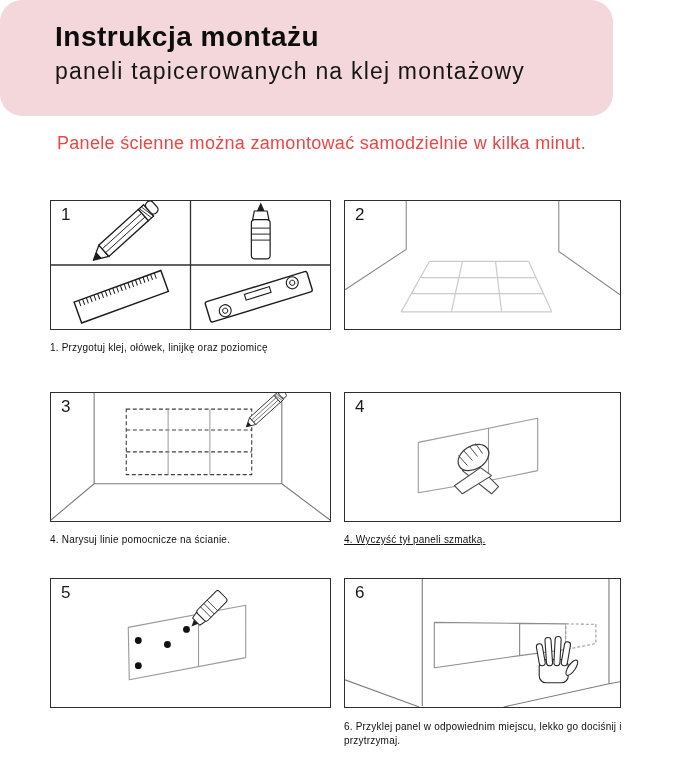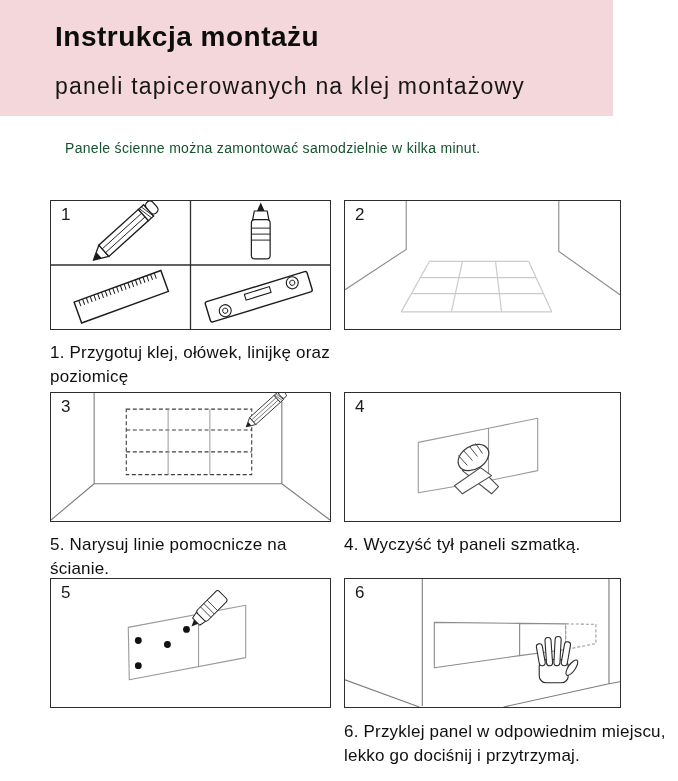--- a/index.html
+++ b/index.html
@@ -1,33 +1,33 @@
 <!DOCTYPE html>
 <html><head>
 <meta charset="utf-8">
 <style>
   html,body{margin:0;padding:0;background:#ffffff;}
   body{width:678px;height:781px;position:relative;font-family:"Liberation Sans",sans-serif;color:#111;}
   .page{position:absolute;inset:0;background:#fff;overflow:hidden;}
-  .header{position:absolute;left:0;top:0;width:613px;height:116px;background:#f3d7da;box-sizing:border-box;padding:22px 0 0 55px;}
+  .header{position:absolute;left:0;top:0;width:613px;height:116px;background:#f3d7da;box-sizing:border-box;padding:22px 0 0 55px;border-radius:22px;}
   .title{margin:0;font-size:28px;font-weight:bold;letter-spacing:.5px;color:#0d0d0d;line-height:1.1;}
-  .subtitle{font-size:23px;letter-spacing:1.2px;margin-top:20px;color:#161616;}
-  .intro{position:absolute;left:55px;top:129px;width:595px;font-size:14px;line-height:1.4;letter-spacing:.3px;margin:10px;color:#14532d;}
+  .subtitle{font-size:23px;letter-spacing:1.2px;margin-top:5px;color:#161616;}
+  .intro{position:absolute;left:55px;top:129px;width:595px;font-size:18px;line-height:1.4;letter-spacing:.3px;margin:2px;color:#ef4444;}
   figure.step{position:absolute;margin:0;}
   .frame{position:relative;border:1.6px solid #2e2e2e;background:#fff;box-sizing:border-box;}
   .w-left .frame{width:281px;height:130px;}
   .w-right .frame{width:277px;height:130px;}
   .frame svg.art{position:absolute;left:0;top:0;width:100%;height:100%;display:block;}
   .num{position:absolute;left:10px;top:4px;font-size:17px;color:#1a1a1a;z-index:2;}
-  figcaption{margin-top:11px;font-size:17px;line-height:1.42;letter-spacing:.2px;color:#101010;}
+  figcaption{margin-top:11px;font-size:10px;line-height:1.42;letter-spacing:.2px;color:#101010;}
   .s1{left:50px;top:200px;}  .s2{left:344px;top:200px;}
   .s3{left:50px;top:392px;}  .s4{left:344px;top:392px;}
   .s5{left:50px;top:578px;}  .s6{left:344px;top:578px;}
   .s1 figcaption{width:302px;} .s2 figcaption{width:300px;}
-  .s3 figcaption{width:300px;} .s4 figcaption{width:300px;}
+  .s3 figcaption{width:300px;} .s4 figcaption{width:300px;text-decoration:underline;}
   .s5 figcaption{width:288px;} .s6 figcaption{width:324px;margin-top:12px;}
 </style>
 </head>
 <body>
 
 <div class="page">
 
   <svg width="0" height="0" style="position:absolute" aria-hidden="true">
     <defs>
       <g id="pencil">
@@ -102,21 +102,21 @@
       <svg class="art" viewBox="0 0 278 127" preserveAspectRatio="none">
         <path d="M43,0 V90 M230,0 V90 M43,90 H230 M43,90 L0,126 M230,90 L278,126" fill="none" stroke="#7d7d7d" stroke-width="1.1"></path>
         <g>
           <rect x="75" y="16" width="125" height="65" fill="none" stroke="#3f3f3f" stroke-width="1.1" stroke-dasharray="4,2.5"></rect>
           <path d="M75,36.7 H200 M75,58.4 H200" fill="none" stroke="#3f3f3f" stroke-width="1.1" stroke-dasharray="4,2.5"></path>
           <path d="M116.7,16 V81 M158.3,16 V81" fill="none" stroke="#9a9a9a" stroke-width="1"></path>
         </g>
         <use href="#pencil" transform="translate(213,17) rotate(-42) scale(0.62)"></use>
       </svg>
     </div>
-    <figcaption>5. Narysuj linie pomocnicze na ścianie.</figcaption>
+    <figcaption>4. Narysuj linie pomocnicze na ścianie.</figcaption>
   </figure>
 
   <figure class="step s4 w-right">
     <div class="frame">
       <span class="num">4</span>
       <svg class="art" viewBox="0 0 274 127" preserveAspectRatio="none">
         <g fill="#fff" stroke="#9a9a9a" stroke-width="1.1" stroke-linejoin="round">
           <polygon points="73,49 143,35 143,87 73,99"></polygon>
           <polygon points="143,35 192,25 192,77 143,87"></polygon>
         </g>

